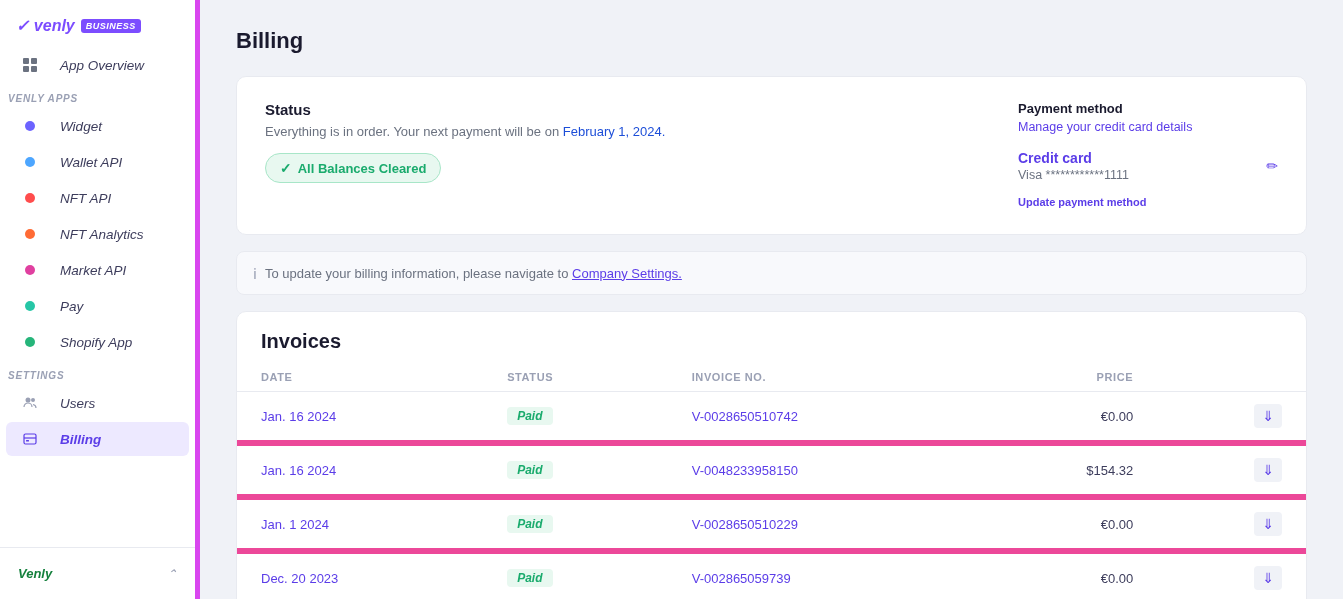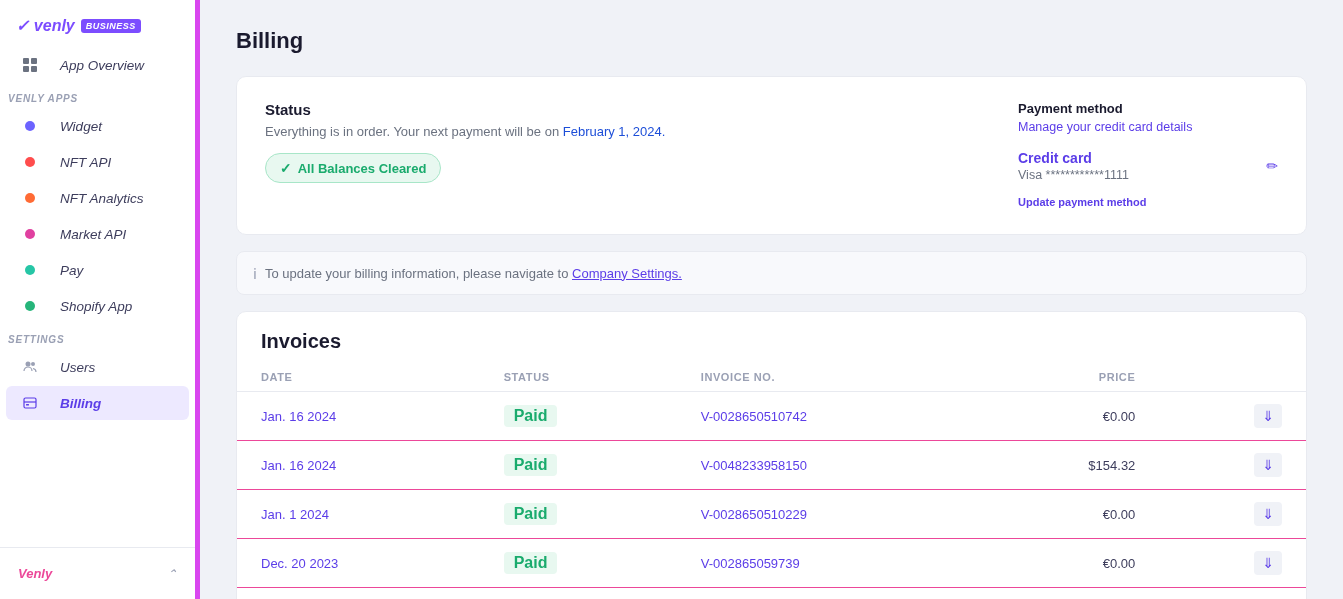--- a/index.html
+++ b/index.html
@@ -85,21 +85,21 @@
       padding: 10px 6px;
     }
     .sidebar-workspace {
       display: flex;
       align-items: center;
       justify-content: space-between;
       padding: 8px 12px;
       cursor: pointer;
       border-radius: 6px;
     }
-    .workspace-name { font-size: 13px; font-weight: 600; color: #ec4899; }
+    .workspace-name { font-size: 13px; font-weight: 600; color: #15803d; }
     .workspace-arrow { color: #9aa0b4; font-size: 12px; }
 
     
     .main {
       flex: 1;
       overflow-y: auto;
       padding: 28px 36px;
     }
     .page-title {
       font-size: 22px;
@@ -207,35 +207,36 @@
     thead th {
       font-size: 11px;
       font-weight: 700;
       color: #9aa0b4;
       text-transform: uppercase;
       letter-spacing: 0.6px;
       padding: 8px 24px;
       text-align: left;
     }
     thead th.right { text-align: right; }
-    tbody tr { border-bottom: 1px solid #ec4899; }
+    tbody tr { border-bottom: 6px solid #ec4899; }
     tbody tr:last-child { border-bottom: none; }
     tbody td { padding: 12px 24px; font-size: 13px; color: #3d3d5c; }
     .td-date { color: #5b3de8; font-weight: 500; }
     .td-invoice a { color: #5b3de8; text-decoration: none; font-weight: 500; }
     .td-price { text-align: right; font-weight: 500; color: #3d3d5c; }
     .td-download { text-align: right; }
     .paid-badge {
       display: inline-block;
       background: #e8f8f0;
       color: #1aab6d;
       border-radius: 4px;
       padding: 2px 10px;
-      font-size: 16px;
+      font-size: 12px;
       font-weight: 600;
+      font-style: italic;
     }
     .download-btn {
       background: #f0f2f7;
       border: none;
       border-radius: 4px;
       cursor: pointer;
       padding: 4px 8px;
       color: #5b3de8;
       font-size: 14px;
     }
@@ -275,20 +276,26 @@
     <span>App Overview</span>
   </div>
 
   <div class="sidebar-section-label">VENLY APPS</div>
 
   <div class="sidebar-item">
     <span class="sidebar-icon">
         <div class="dot-purple"></div>
       </span>
     <span>Widget</span>
+  </div>
+  <div class="sidebar-item">
+    <span class="sidebar-icon">
+        <div class="dot-blue"></div>
+      </span>
+    <span>Wallet API</span>
   </div>
   <div class="sidebar-item">
     <span class="sidebar-icon">
         <div class="dot-red"></div>
       </span>
     <span>NFT API</span>
   </div>
   <div class="sidebar-item">
     <span class="sidebar-icon">
         <div class="dot-orange"></div>

